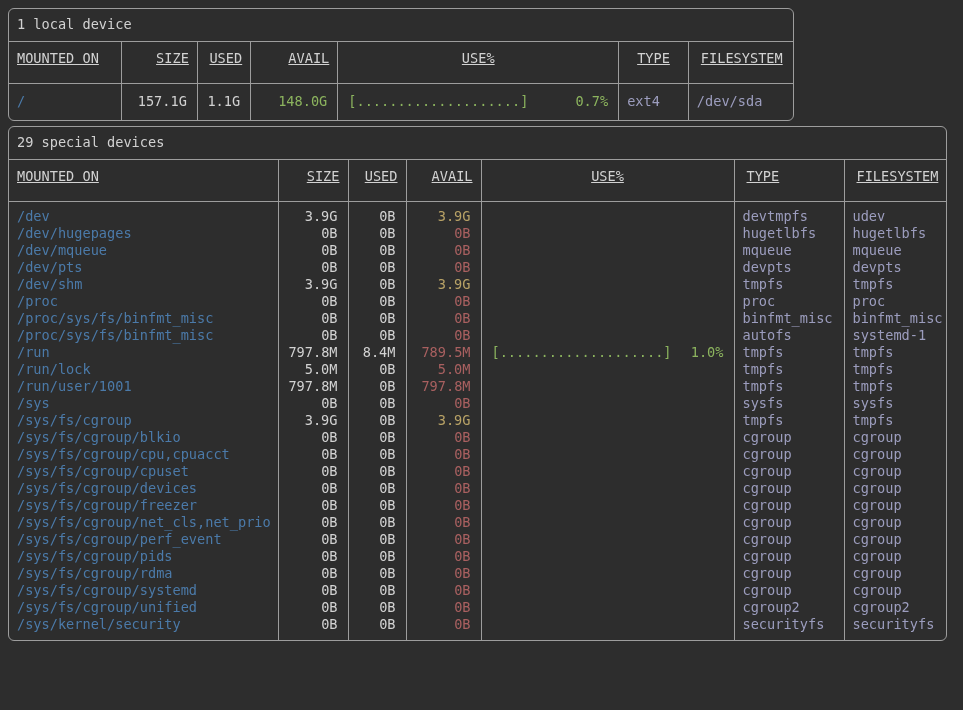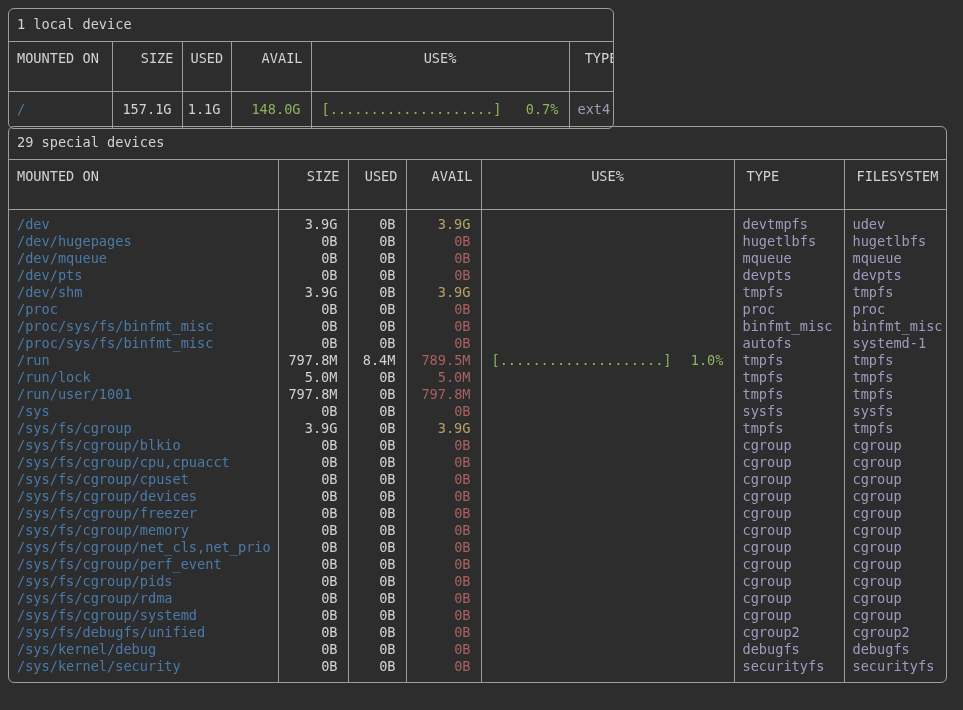--- a/index.html
+++ b/index.html
@@ -16,41 +16,42 @@
     color:var(--text);
     position:relative;
     overflow:hidden;
   }
   .dtable{
     position:absolute;
     border:1px solid var(--border);
     border-radius:6px;
     overflow:hidden;
   }
-  .t1{left:8px;top:8px;width:606px;}
+  .t1{left:8px;top:8px;width:786px;}
   .t2{left:8px;top:126px;width:939px;}
   table{
     border-collapse:collapse;
     table-layout:fixed;
     width:100%;
   }
   td,th{
     font-weight:normal;
     white-space:nowrap;
     overflow:hidden;
     line-height:17px;
   }
   .title-row td{
     border-bottom:1px solid var(--border);
     padding:7px 8px 8px 8px;
     text-align:left;
   }
   .head-row th{
     border-bottom:1px solid var(--border);
-    padding:8px 8px 24px 8px;
+    padding:8px 8px 16px 8px;
+    text-decoration:underline;
   }
   .head-row th + th, tbody td + td{
     border-left:1px solid var(--border);
   }
   .al{text-align:left;padding-left:8px;}
   .ar{text-align:right;padding-right:10px;}
   .ac{text-align:center;}
   .c-type,.c-fs{padding-left:8px;}
   tbody td{padding-top:0;padding-bottom:0;}
   .t1 tbody td{padding-top:9px;padding-bottom:10px;}
@@ -390,34 +391,20 @@
     <td class="c-use">
       <div class="usewrap">
         <span class="bar"></span>
         <span class="pct"></span>
       </div>
     </td>
     <td class="al c-type">cgroup</td>
     <td class="al c-fs">cgroup</td>
   </tr>
           <tr>
-    <td class="al c-mount">/sys/fs/cgroup/memory</td>
-    <td class="ar c-size">0B</td>
-    <td class="ar c-used">0B</td>
-    <td class="ar c-avail lv-low">0B</td>
-    <td class="c-use">
-      <div class="usewrap">
-        <span class="bar"></span>
-        <span class="pct"></span>
-      </div>
-    </td>
-    <td class="al c-type">cgroup</td>
-    <td class="al c-fs">cgroup</td>
-  </tr>
-          <tr>
     <td class="al c-mount">/sys/fs/cgroup/net_cls,net_prio</td>
     <td class="ar c-size">0B</td>
     <td class="ar c-used">0B</td>
     <td class="ar c-avail lv-low">0B</td>
     <td class="c-use">
       <div class="usewrap">
         <span class="bar"></span>
         <span class="pct"></span>
       </div>
     </td>
@@ -474,46 +461,32 @@
     <td class="c-use">
       <div class="usewrap">
         <span class="bar"></span>
         <span class="pct"></span>
       </div>
     </td>
     <td class="al c-type">cgroup</td>
     <td class="al c-fs">cgroup</td>
   </tr>
           <tr>
-    <td class="al c-mount">/sys/fs/debugfs/unified</td>
+    <td class="al c-mount">/sys/fs/cgroup/unified</td>
     <td class="ar c-size">0B</td>
     <td class="ar c-used">0B</td>
     <td class="ar c-avail lv-low">0B</td>
     <td class="c-use">
       <div class="usewrap">
         <span class="bar"></span>
         <span class="pct"></span>
       </div>
     </td>
     <td class="al c-type">cgroup2</td>
     <td class="al c-fs">cgroup2</td>
-  </tr>
-          <tr>
-    <td class="al c-mount">/sys/kernel/debug</td>
-    <td class="ar c-size">0B</td>
-    <td class="ar c-used">0B</td>
-    <td class="ar c-avail lv-low">0B</td>
-    <td class="c-use">
-      <div class="usewrap">
-        <span class="bar"></span>
-        <span class="pct"></span>
-      </div>
-    </td>
-    <td class="al c-type">debugfs</td>
-    <td class="al c-fs">debugfs</td>
   </tr>
           <tr>
     <td class="al c-mount">/sys/kernel/security</td>
     <td class="ar c-size">0B</td>
     <td class="ar c-used">0B</td>
     <td class="ar c-avail lv-low">0B</td>
     <td class="c-use">
       <div class="usewrap">
         <span class="bar"></span>
         <span class="pct"></span>

